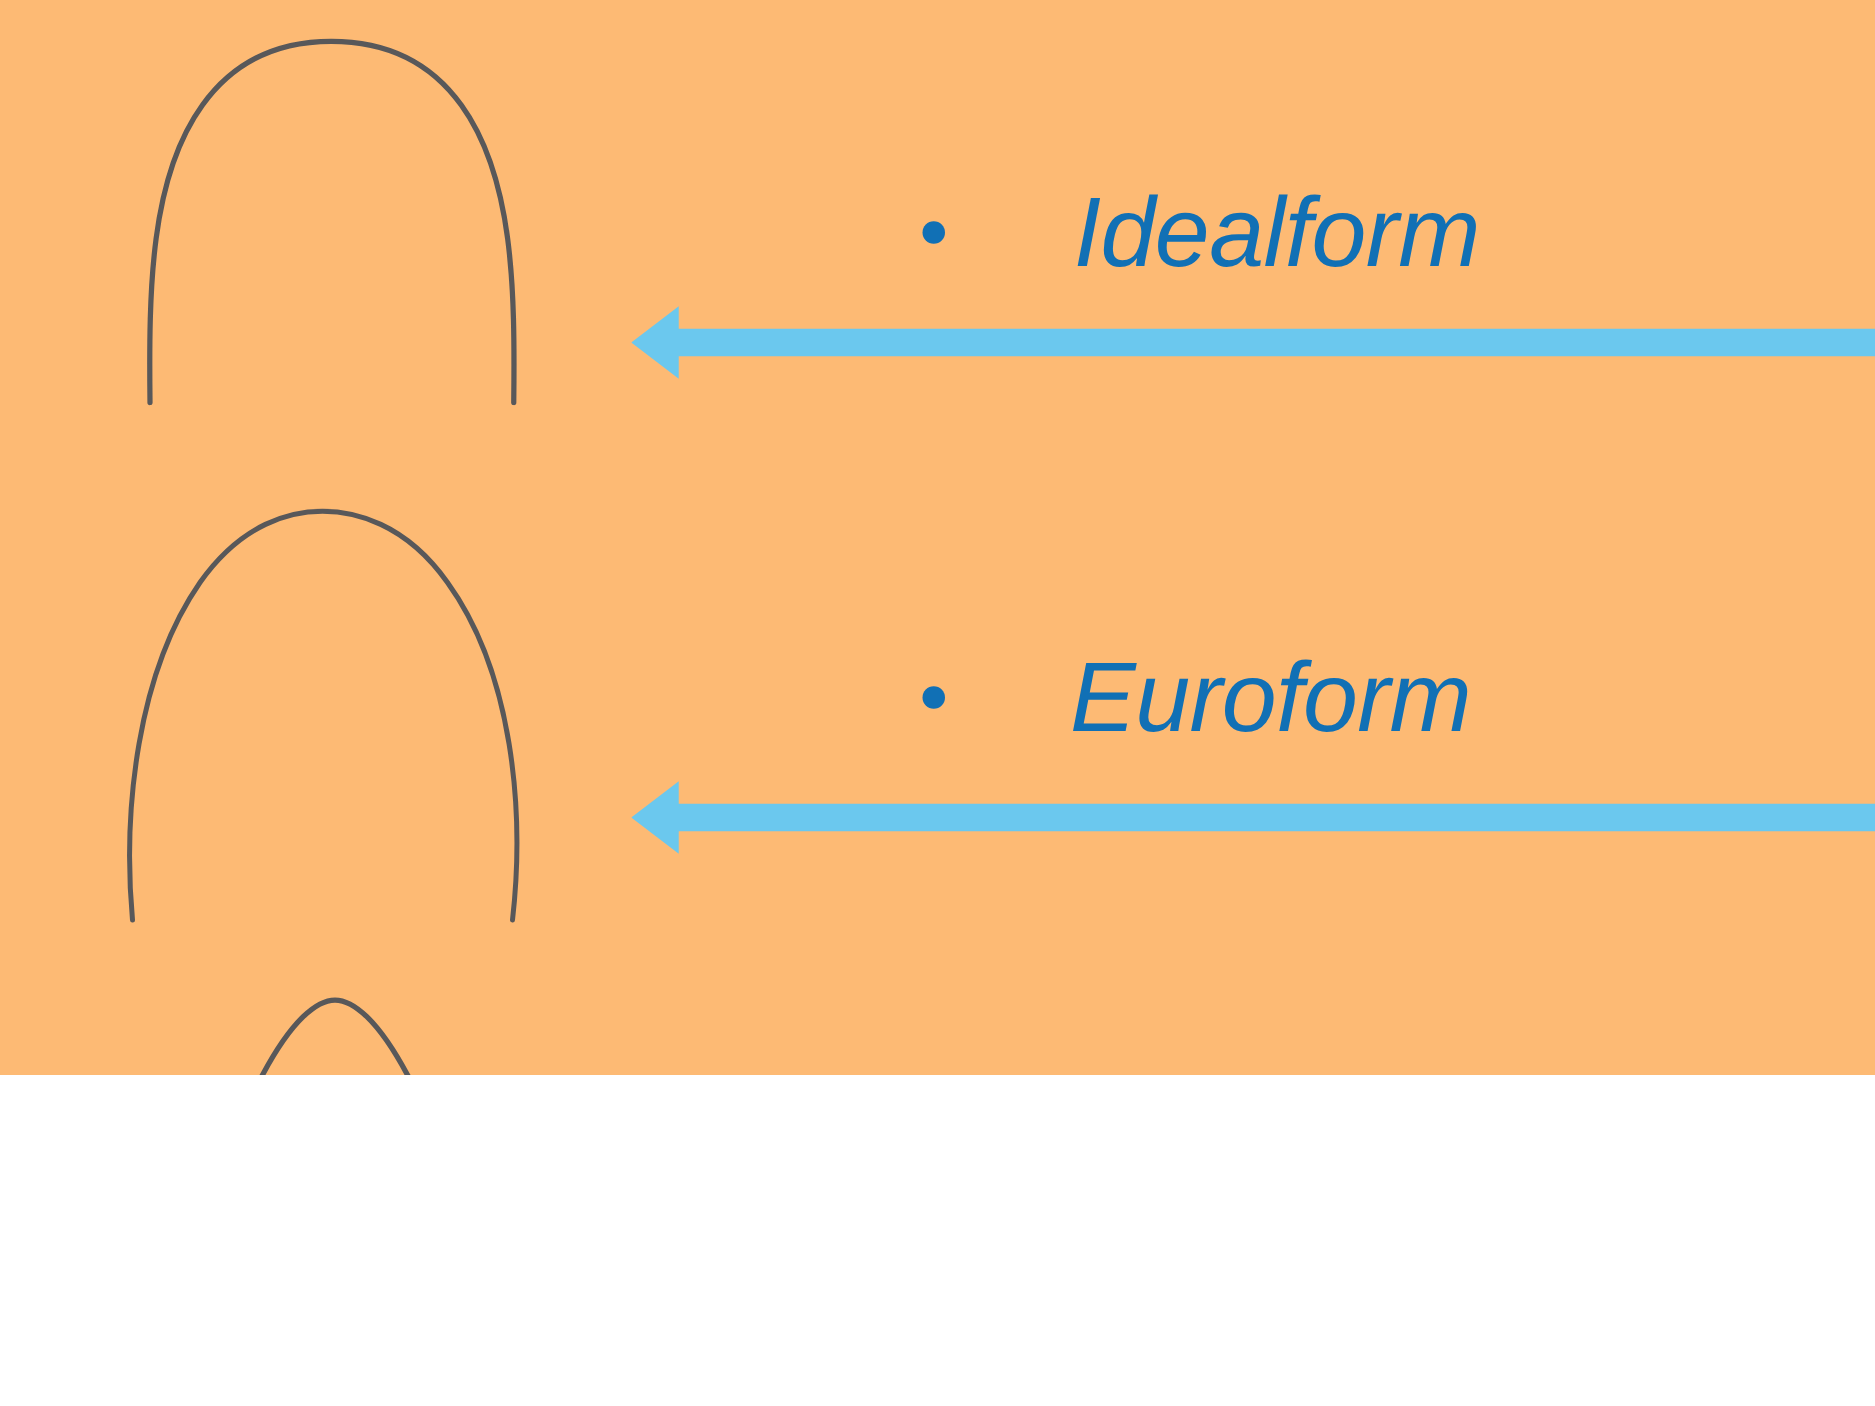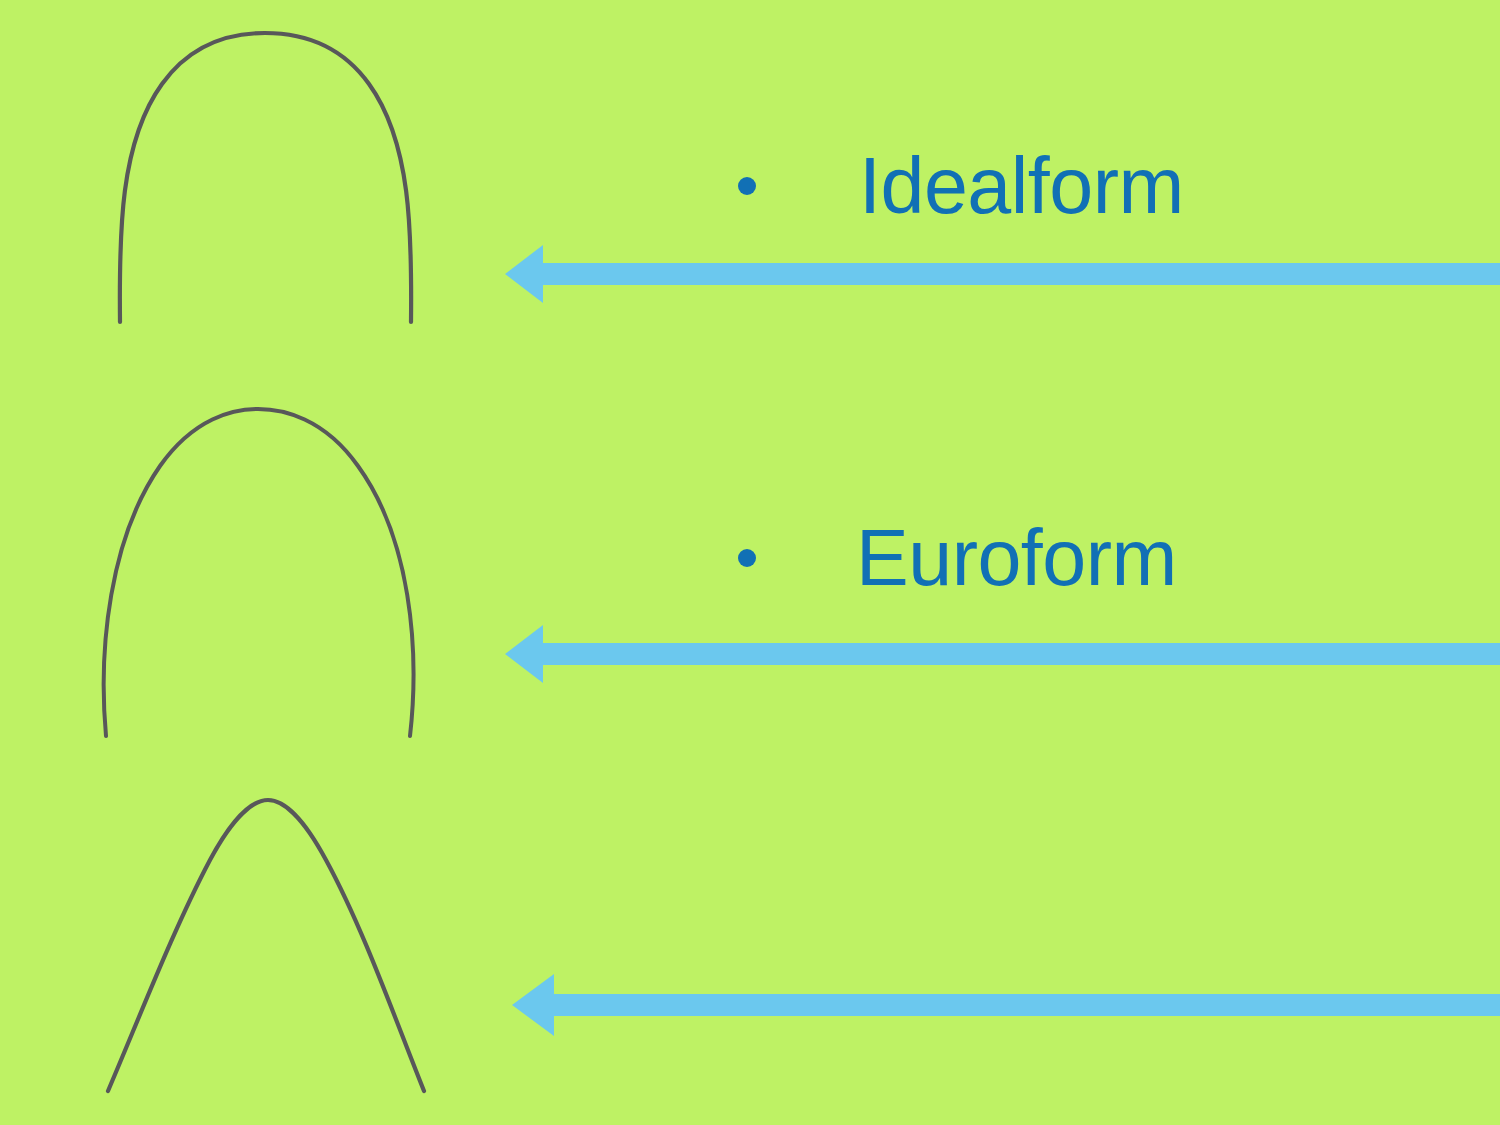--- a/index.html
+++ b/index.html
@@ -7,23 +7,24 @@
     margin: 0;
     padding: 0;
     background: #ffffff;
   }
   body {
     font-family: "Liberation Sans", sans-serif;
   }
   #slide {
     position: relative;
     width: 1500px;
-    height: 1125px;
-    background: #bef264;
+    height: 860px;
+    background: #fdba74;
     overflow: hidden;
+    font-style: italic;
   }
 
   
   .archwire {
     position: absolute;
     display: block;
   }
   .wire-path {
     fill: none;
     stroke: #58585a;

